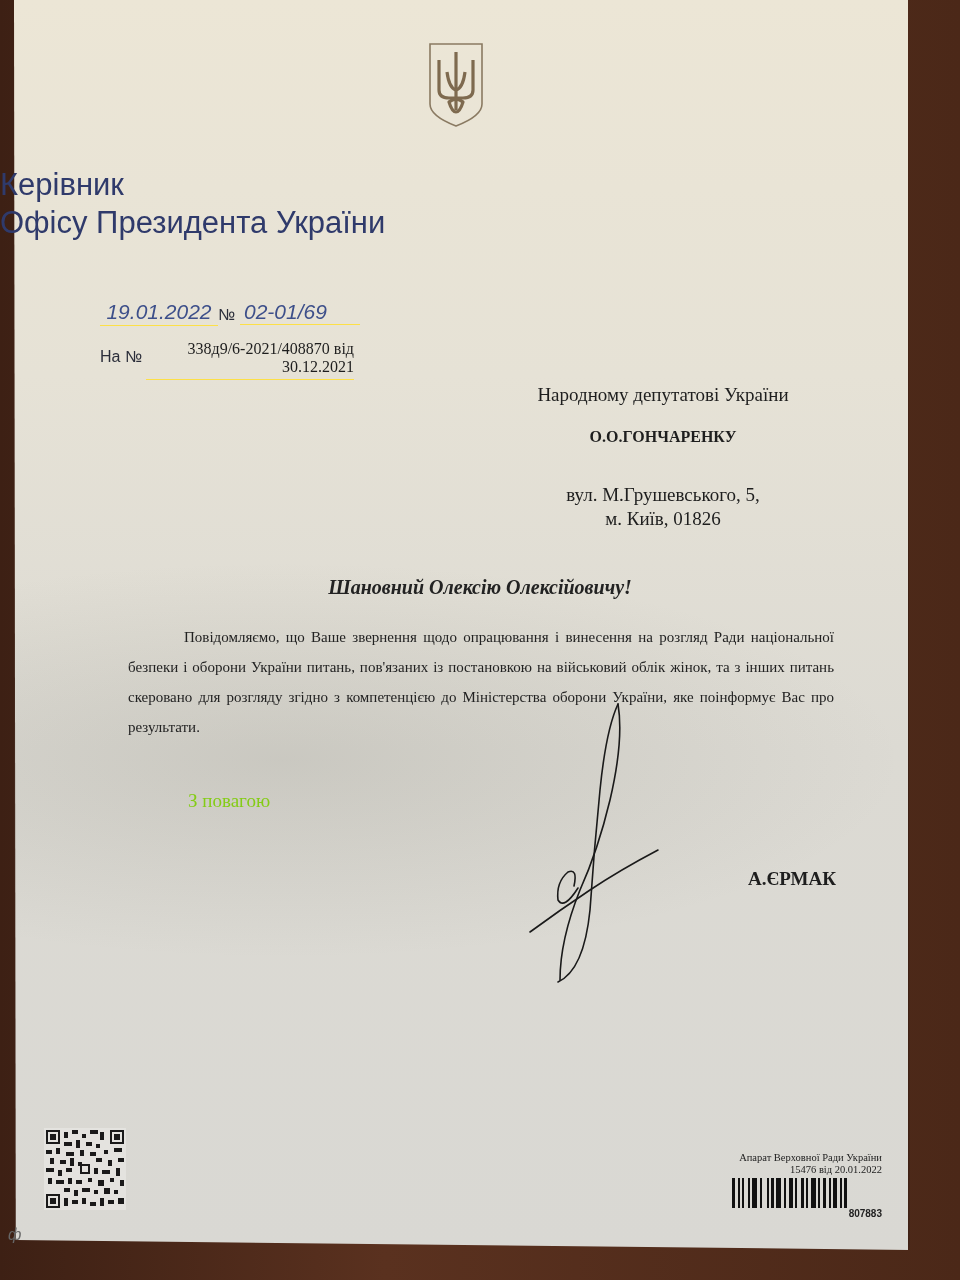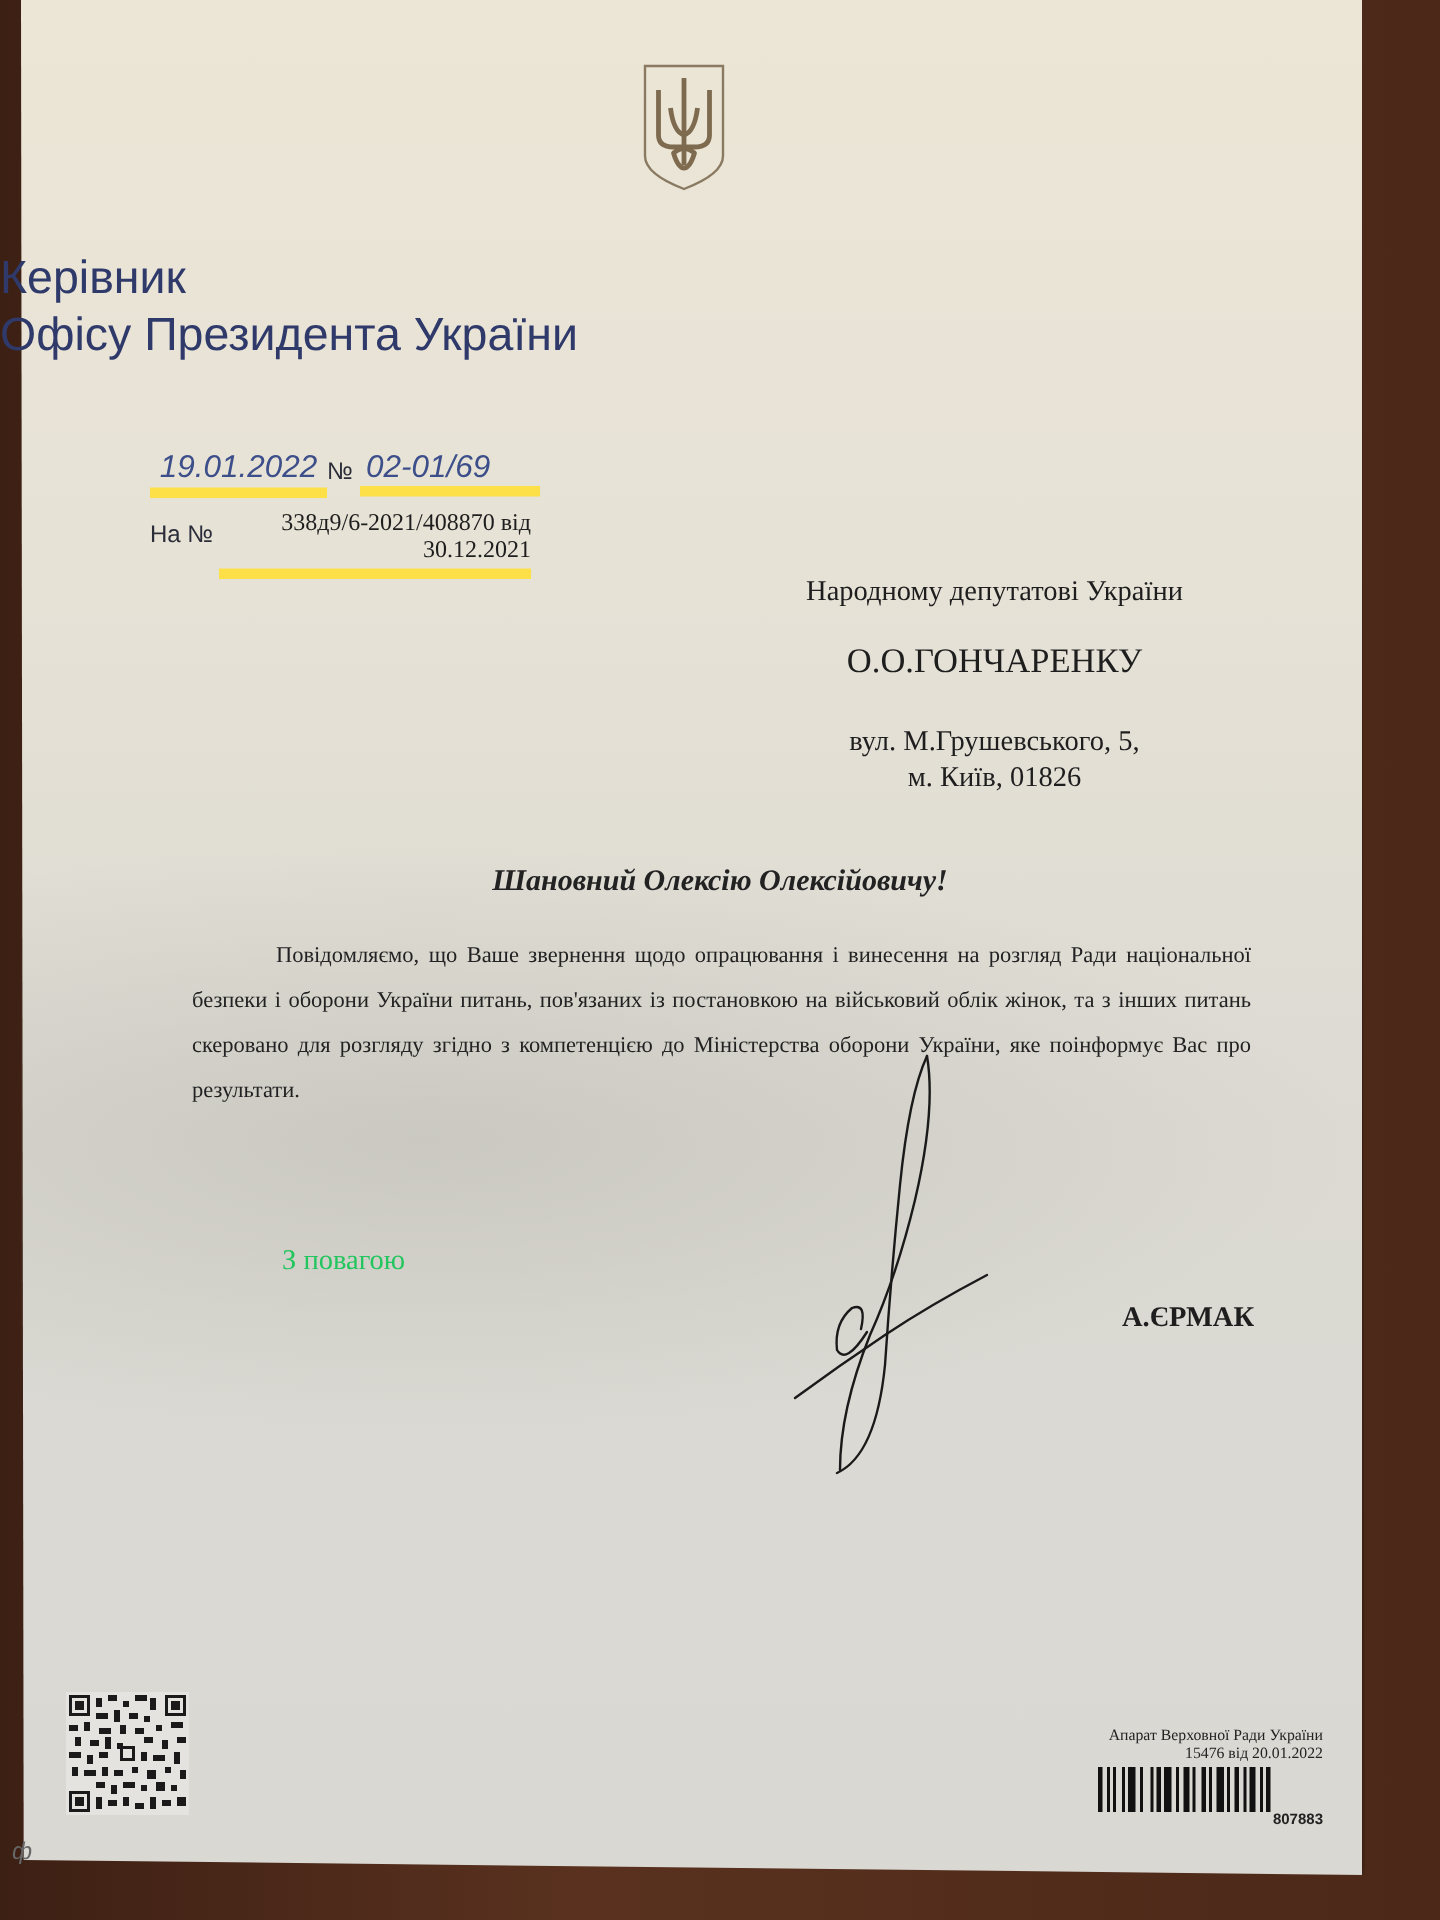--- a/index.html
+++ b/index.html
@@ -31,21 +31,21 @@
     font-family: "Liberation Sans", sans-serif;
     color: #2f3a6b; font-size: 31px; line-height: 38px;
   }
   .h1 { top: 166px; }
   .h2 { top: 204px; }
   .hand {
     font-family: "Liberation Sans", sans-serif; font-style: italic;
     color: #3d4f8a; font-size: 21px;
   }
   .small-sans { font-family: "Liberation Sans", sans-serif; font-size: 16px; color: #2b2e3a; }
-  .uline { border-bottom: 7px solid #fde047; }
+  .uline { border-bottom: 1px solid #fde047; }
   .serif { font-family: "Liberation Serif", serif; color: #1e1e1e; }
   .addr { font-size: 19px; text-align: center; }
   .body-text {
     left: 128px; top: 622px; width: 706px;
     font-size: 15px; line-height: 30px; text-align: justify; color: #222;
   }
   .body-text .indent { display: inline-block; width: 56px; }
   .greeting {
     left: 0; width: 960px; top: 576px; text-align: center;
     font-size: 20px; font-weight: bold; font-style: italic; color: #222;
@@ -82,29 +82,29 @@
   <span class="abs hand uline" style="left:0; top:0; width:118px; text-align:center; padding-bottom:1px;">19.01.2022</span>
   <span class="abs small-sans" style="left:118px; top:6px;">№</span>
   <span class="abs hand uline" style="left:140px; top:0; width:116px; text-align:left; padding-left:4px;">02-01/69</span>
 </div>
 <div class="abs" style="left:100px; top:340px; width:260px; height:28px;">
   <span class="abs small-sans" style="left:0; top:8px;">На №</span>
   <span class="abs serif uline" style="left:46px; top:0; width:208px; font-size:16px; text-align:right; padding-bottom:3px;">338д9/6-2021/408870 від 30.12.2021</span>
 </div>
 
 <div class="abs serif addr" style="left:500px; top:384px; width:326px;">Народному депутатові України</div>
-<div class="abs serif addr" style="left:500px; top:428px; width:326px; font-weight:normal; font-size:23px;">О.О.ГОНЧАРЕНКУ</div>
+<div class="abs serif addr" style="left:500px; top:428px; width:326px; font-weight:bold; font-size:16px;">О.О.ГОНЧАРЕНКУ</div>
 <div class="abs serif addr" style="left:500px; top:484px; width:326px;">вул. М.Грушевського, 5,</div>
 <div class="abs serif addr" style="left:500px; top:508px; width:326px;">м. Київ, 01826</div>
 
 <div class="abs serif greeting">Шановний Олексію Олексійовичу!</div>
 
 <div class="abs serif body-text"><span class="indent"></span><span>Повідомляємо, що Ваше звернення щодо опрацювання і винесення на розгляд Ради національної безпеки і оборони України питань, пов'язаних із постановкою на військовий облік жінок, та з інших питань скеровано для розгляду згідно з компетенцією до Міністерства оборони України, яке поінформує Вас про результати.</span></div>
 
-<div class="abs serif" style="left:188px; top:830px; font-size:19px; color:#22c55e;">З повагою</div>
+<div class="abs serif" style="left:188px; top:790px; font-size:19px; color:#84cc16;">З повагою</div>
 
 <svg class="abs" style="left:520px; top:700px; width:150px; height:290px;" viewBox="0 0 150 290">
   <g fill="none" stroke="#1a1a1a" stroke-width="1.6" stroke-linecap="round">
     <path d="M98 4 Q86 30 80 90 Q74 150 70 210 Q64 270 38 282"></path>
     <path d="M98 4 Q104 40 90 100 Q78 150 60 190 Q40 240 40 280"></path>
     <path d="M10 232 Q40 210 70 190 Q100 170 138 150"></path>
     <path d="M58 188 Q44 210 38 200 Q36 182 48 172 Q58 168 54 186"></path>
   </g>
 </svg>
 

